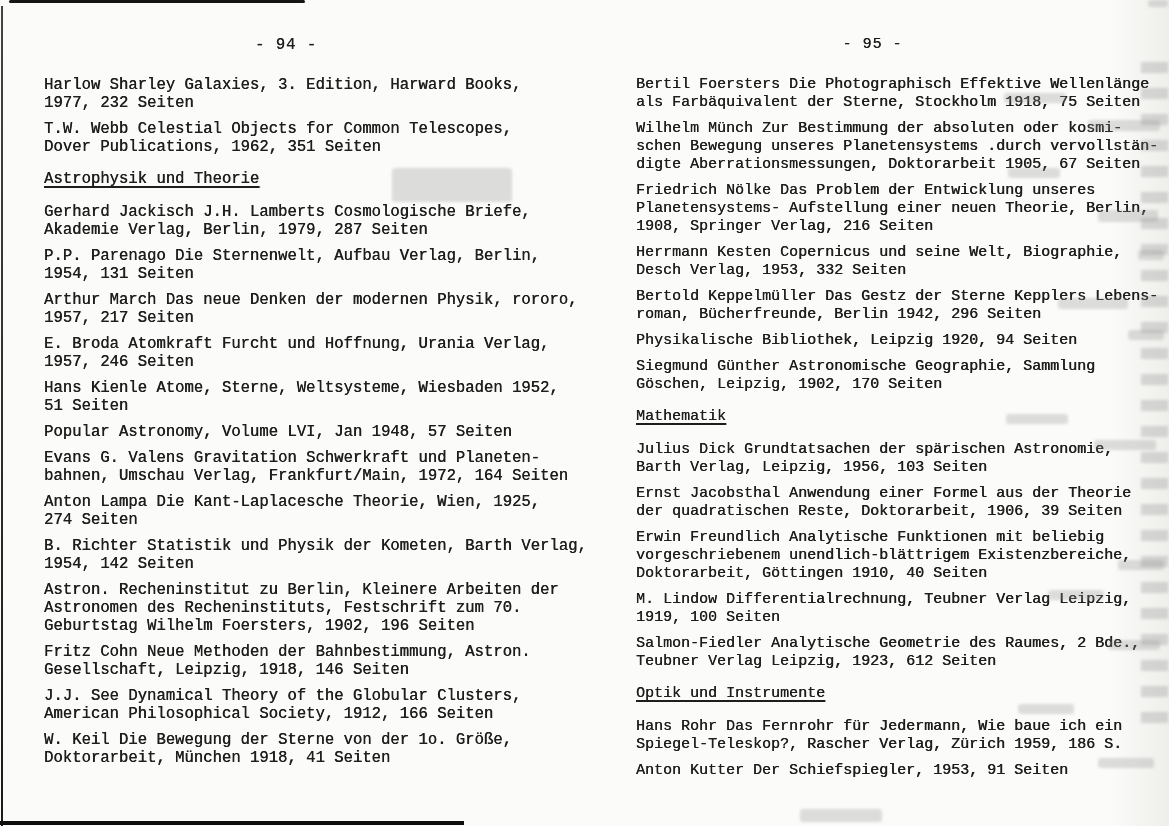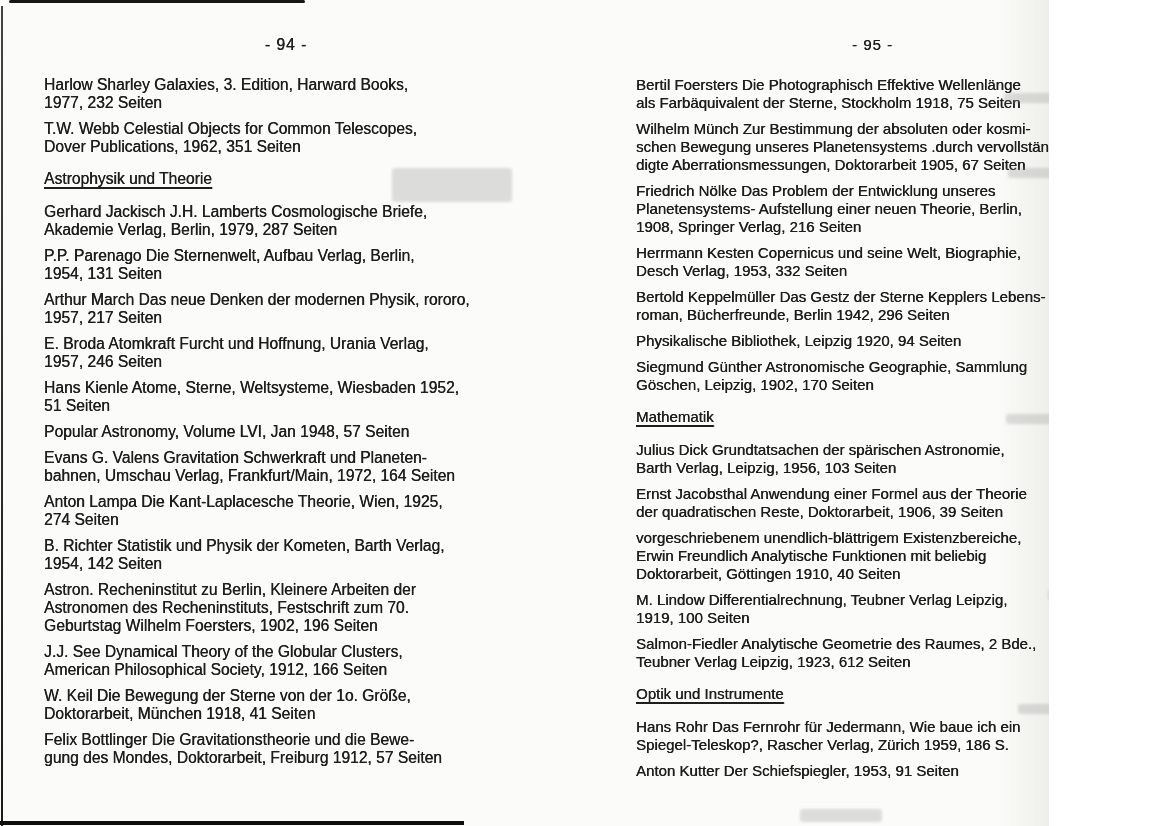--- a/index.html
+++ b/index.html
@@ -1,24 +1,24 @@
 <!DOCTYPE html>
 <html><head>
 <meta charset="utf-8">
 <style>
   html, body { margin: 0; padding: 0; }
   body { width: 1169px; height: 826px; }
 
   .scan {
     position: relative;
-    width: 1049px;
+    width: 1169px;
     height: 826px;
     overflow: hidden;
     background: linear-gradient(90deg, #fbfbf9 0%, #fbfbf9 95%, #eeeeeb 100%);
-    font-family: Liberation Sans, sans-serif;
+    font-family: Liberation Mono, monospace;
     color: #1e1e1e;
   }
 
   .page { position: absolute; top: 36px; text-shadow: 0.35px 0 0 currentColor; }
   .page-left  { left: 44px;  width: 524px; font-size: 15.6px; }
   .page-right { left: 636px; width: 534px; font-size: 15px; }
 
   .page-header { text-align: center; margin-bottom: 22px; line-height: 18px; letter-spacing: 1px; }
   .page-left  .page-header { padding-right: 40px; }
   .page-right .page-header { padding-right: 61px; }
@@ -99,30 +99,30 @@
         <div class="entry">
           <div class="line">B. Richter Statistik und Physik der Kometen, Barth Verlag,</div>
           <div class="line">1954, 142 Seiten</div>
         </div>
         <div class="entry">
           <div class="line">Astron. Recheninstitut zu Berlin, Kleinere Arbeiten der</div>
           <div class="line">Astronomen des Recheninstituts, Festschrift zum 70.</div>
           <div class="line">Geburtstag Wilhelm Foersters, 1902, 196 Seiten</div>
         </div>
         <div class="entry">
+          <div class="line">Fritz Cohn Neue Methoden der Bahnbestimmung, Astron.</div>
+          <div class="line">Gesellschaft, Leipzig, 1918, 146 Seiten</div>
+        </div>
+        <div class="entry">
           <div class="line">J.J. See Dynamical Theory of the Globular Clusters,</div>
           <div class="line">American Philosophical Society, 1912, 166 Seiten</div>
         </div>
         <div class="entry">
           <div class="line">W. Keil Die Bewegung der Sterne von der 1o. Größe,</div>
           <div class="line">Doktorarbeit, München 1918, 41 Seiten</div>
-        </div>
-        <div class="entry">
-          <div class="line">Felix Bottlinger Die Gravitationstheorie und die Bewe-</div>
-          <div class="line">gung des Mondes, Doktorarbeit, Freiburg 1912, 57 Seiten</div>
         </div>
       </div>
   </div>
 
   <div class="page page-right">
     <div class="page-header">- 95 -</div>
     <div id="blocks-right">
         <div class="entry">
           <div class="line">Bertil Foersters Die Photographisch Effektive Wellenlänge</div>
           <div class="line">als Farbäquivalent der Sterne, Stockholm 1918, 75 Seiten</div>
@@ -155,22 +155,22 @@
         <div class="heading">Mathematik</div>
         <div class="entry">
           <div class="line">Julius Dick Grundtatsachen der spärischen Astronomie,</div>
           <div class="line">Barth Verlag, Leipzig, 1956, 103 Seiten</div>
         </div>
         <div class="entry">
           <div class="line">Ernst Jacobsthal Anwendung einer Formel aus der Theorie</div>
           <div class="line">der quadratischen Reste, Doktorarbeit, 1906, 39 Seiten</div>
         </div>
         <div class="entry">
+          <div class="line">Erwin Freundlich Analytische Funktionen mit beliebig</div>
           <div class="line">vorgeschriebenem unendlich-blättrigem Existenzbereiche,</div>
-          <div class="line">Erwin Freundlich Analytische Funktionen mit beliebig</div>
           <div class="line">Doktorarbeit, Göttingen 1910, 40 Seiten</div>
         </div>
         <div class="entry">
           <div class="line">M. Lindow Differentialrechnung, Teubner Verlag Leipzig,</div>
           <div class="line">1919, 100 Seiten</div>
         </div>
         <div class="entry">
           <div class="line">Salmon-Fiedler Analytische Geometrie des Raumes, 2 Bde.,</div>
           <div class="line">Teubner Verlag Leipzig, 1923, 612 Seiten</div>
         </div>

